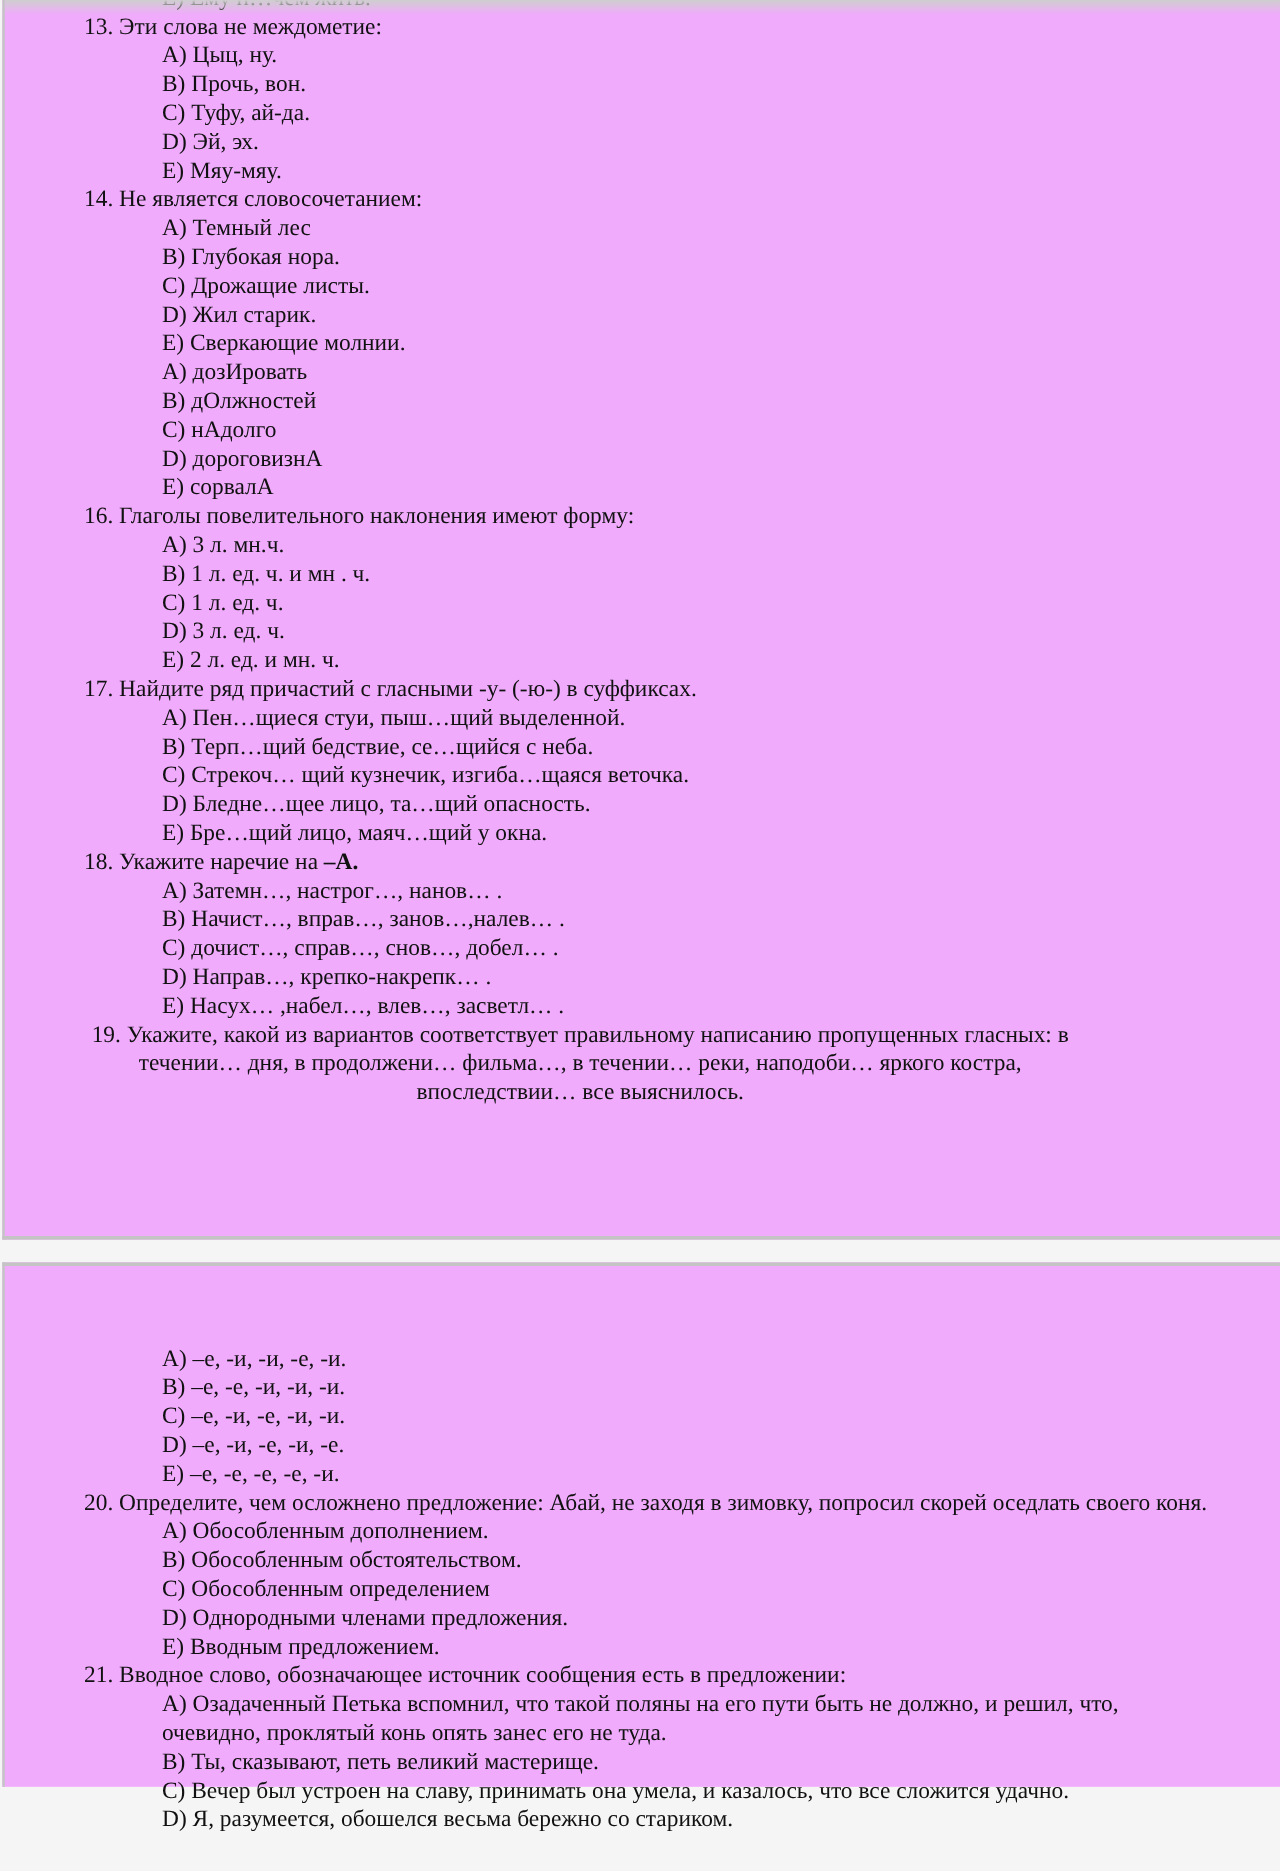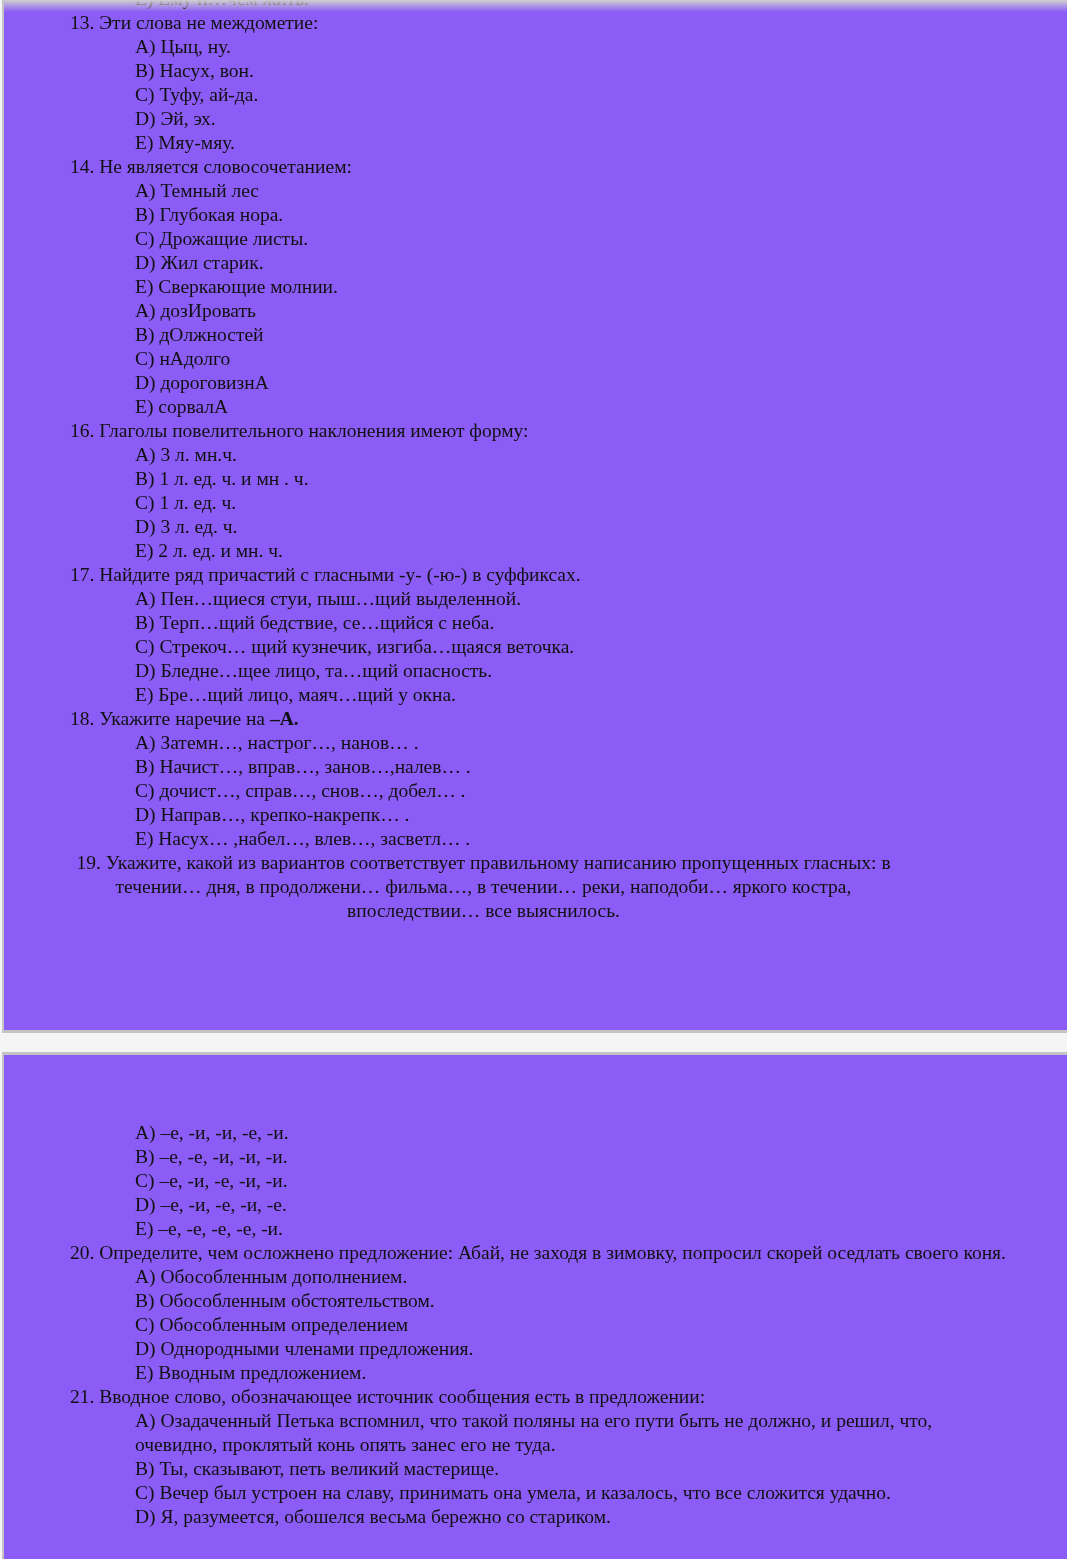--- a/index.html
+++ b/index.html
@@ -12,32 +12,32 @@
     height: 1559px;
     overflow: hidden;
     position: relative;
     font-family: "Liberation Serif", "DejaVu Serif", serif;
     color: #111;
   }
   .page {
     position: absolute;
     left: 2px;
     width: 1065px;
-    background: #8b5cf6;
+    background: #f0abfc;
     border-left: 2px solid #c4c4c4;
     box-sizing: border-box;
   }
   #page-1 {
     top: 0;
     height: 1033px;
     border-bottom: 3px solid #c4c4c4;
   }
   #page-2 {
     top: 1052px;
-    height: 507px;
+    height: 437px;
     border-top: 3px solid #c4c4c4;
   }
   .top-shadow {
     position: absolute;
     left: 0; right: 0; top: 0;
     height: 12px;
     background: linear-gradient(#cfcfcf, rgba(255,255,255,0));
     pointer-events: none;
     z-index: 2;
   }
@@ -60,21 +60,21 @@
 <body>
 
 <div class="page" id="page-1">
   <div class="top-shadow"></div>
   <div class="content">
     <p class="opt">E) Ему н…чем жить.</p>
 
     <div>
       <p class="q"><span>13.</span> <span>Эти слова не междометие:</span></p>
       <p class="opt">A) Цыц, ну.</p>
-      <p class="opt">B) Насух, вон.</p>
+      <p class="opt">B) Прочь, вон.</p>
       <p class="opt">C) Туфу, ай-да.</p>
       <p class="opt">D) Эй, эх.</p>
       <p class="opt">E) Мяу-мяу.</p>
     </div>
 
     <div>
       <p class="q"><span>14.</span> <span>Не является словосочетанием:</span></p>
       <p class="opt">A) Темный лес</p>
       <p class="opt">B) Глубокая нора.</p>
       <p class="opt">C) Дрожащие листы.</p>

